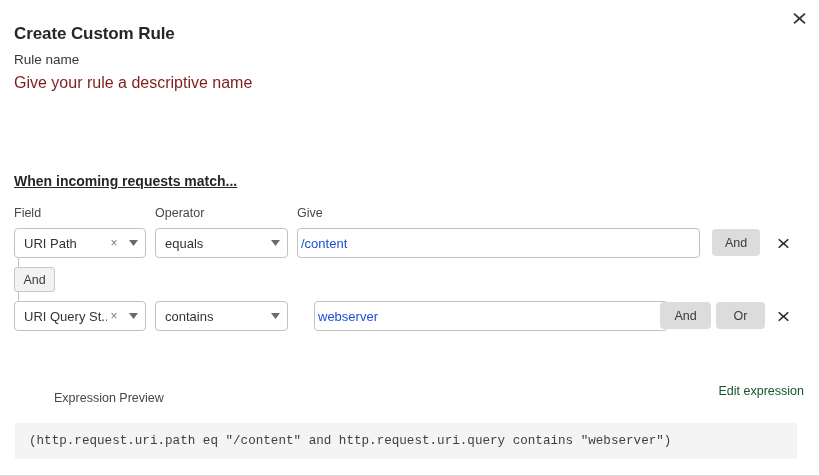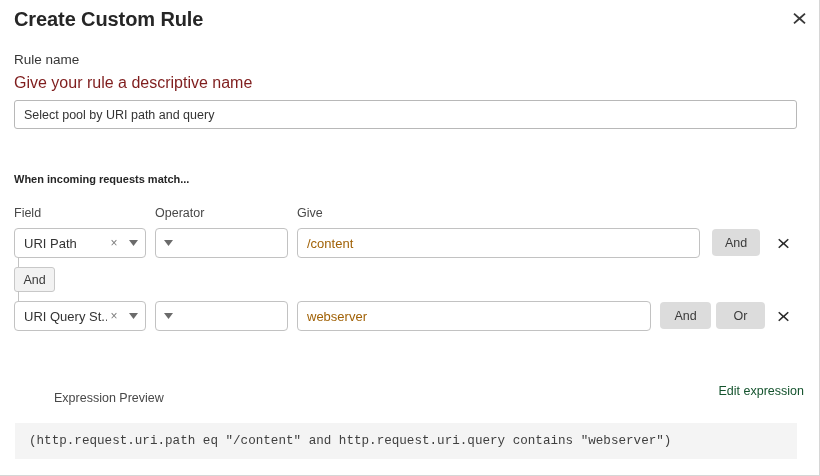--- a/index.html
+++ b/index.html
@@ -14,22 +14,22 @@
     position: relative;
     width: 820px; height: 476px;
     background: #ffffff;
     border-right: 1px solid #d6d6d6;
     border-bottom: 1px solid #d6d6d6;
     overflow: hidden;
   }
 
   
   .dlg-title {
-    position: absolute; left: 14px; top: 8px;
-    font-size: 20px; font-weight: bold; color: #262626;
+    position: absolute; left: 14px; top: 24px;
+    font-size: 17px; font-weight: bold; color: #262626;
     letter-spacing: -0.1px;
   }
   .close-btn {
     position: absolute; right: 8px; top: 6px;
     width: 24px; height: 24px;
     display: flex; align-items: center; justify-content: center;
     cursor: pointer; color: #3a3a3a;
   }
   .close-btn svg { display: block; }
 
@@ -50,21 +50,21 @@
     background: #fff;
     font-family: "Liberation Sans", sans-serif;
     font-size: 12.5px; color: #333333;
     padding: 0 9px;
     outline: none;
   }
 
   
   .match-heading {
     position: absolute; left: 14px; top: 173px;
-    font-size: 11px; font-weight: bold; color: #262626;
+    font-size: 14px; font-weight: bold; color: #262626; text-decoration: underline;
   }
 
   
   .col-head {
     position: absolute; top: 206px;
     font-size: 12.5px; color: #484848;
   }
   .col-head.field    { left: 14px;  }
   .col-head.operator { left: 155px; }
   .col-head.value    { left: 297px; }
@@ -103,26 +103,26 @@
     width: 24px; height: 100%;
     display: flex; align-items: center; justify-content: center;
   }
   .chev svg { display: block; }
 
   .value-input {
     position: absolute; top: 0; left: 297px; height: 30px;
     border: 1px solid #c2c2c2; border-radius: 4px;
     background: #fff;
     font-family: "Liberation Sans", sans-serif;
-    font-size: 13px; color: #a16207;
-    padding: 0 9px;
+    font-size: 13px; color: #1d4ed8;
+    padding: 0 3px;
     outline: none;
   }
   .row-1 .value-input { width: 403px; }
-  .row-2 .value-input { width: 354px; }
+  .row-2 .value-input { width: 354px; margin-left: 17px; }
 
   .pill {
     position: absolute; top: 1px; height: 27px;
     background: #dcdcdc; border: none; border-radius: 4px;
     font-family: "Liberation Sans", sans-serif;
     font-size: 12.5px; color: #3b3b3b;
     display: flex; align-items: center; justify-content: center;
     cursor: pointer;
   }
   .row-1 .pill.and { left: 712px; width: 48px; }
@@ -186,21 +186,20 @@
 
   <div class="dlg-title">Create Custom Rule</div>
   <div class="close-btn">
     <svg width="15" height="15" viewBox="0 0 15 15" aria-hidden="true">
       <path d="M2.6 2.1 L7.5 6.3 L12.4 2.1 L13.6 3.3 L9 7.5 L13.6 11.7 L12.4 12.9 L7.5 8.7 L2.6 12.9 L1.4 11.7 L6 7.5 L1.4 3.3 Z" fill="#3a3a3a"></path>
     </svg>
   </div>
 
   <div class="section-label label-rule-name">Rule name</div>
   <div class="help-text">Give your rule a descriptive name</div>
-  <input class="rule-name-input" type="text" value="Select pool by URI path and query" style="">
 
   <div class="match-heading">When incoming requests match...</div>
 
   <div class="col-head field">Field</div>
   <div class="col-head operator">Operator</div>
   <div class="col-head value">Give</div>
 
   <div class="connector">
     <div class="conn-line top"></div>
     <div class="conn-pill">And</div>
@@ -212,20 +211,21 @@
       <span class="sel-text">URI Path</span>
       <span class="clear-x">×</span>
       <span class="chev">
         <svg width="9" height="6" viewBox="0 0 9 6" aria-hidden="true">
             <path d="M0 0 L9 0 L4.5 6 Z" fill="#6b6b6b"></path>
           </svg>
       </span>
     </div>
 
     <div class="ctrl select-operator">
+      <span class="sel-text">equals</span>
       <span class="chev">
         <svg width="9" height="6" viewBox="0 0 9 6" aria-hidden="true">
             <path d="M0 0 L9 0 L4.5 6 Z" fill="#6b6b6b"></path>
           </svg>
       </span>
     </div>
 
     <input class="value-input" type="text" value="/content" style="">
 
     <button class="pill and">And</button>
@@ -242,20 +242,21 @@
       <span class="sel-text">URI Query St...</span>
       <span class="clear-x">×</span>
       <span class="chev">
         <svg width="9" height="6" viewBox="0 0 9 6" aria-hidden="true">
             <path d="M0 0 L9 0 L4.5 6 Z" fill="#6b6b6b"></path>
           </svg>
       </span>
     </div>
 
     <div class="ctrl select-operator">
+      <span class="sel-text">contains</span>
       <span class="chev">
         <svg width="9" height="6" viewBox="0 0 9 6" aria-hidden="true">
             <path d="M0 0 L9 0 L4.5 6 Z" fill="#6b6b6b"></path>
           </svg>
       </span>
     </div>
 
     <input class="value-input" type="text" value="webserver" style="">
 
     <button class="pill and">And</button>

